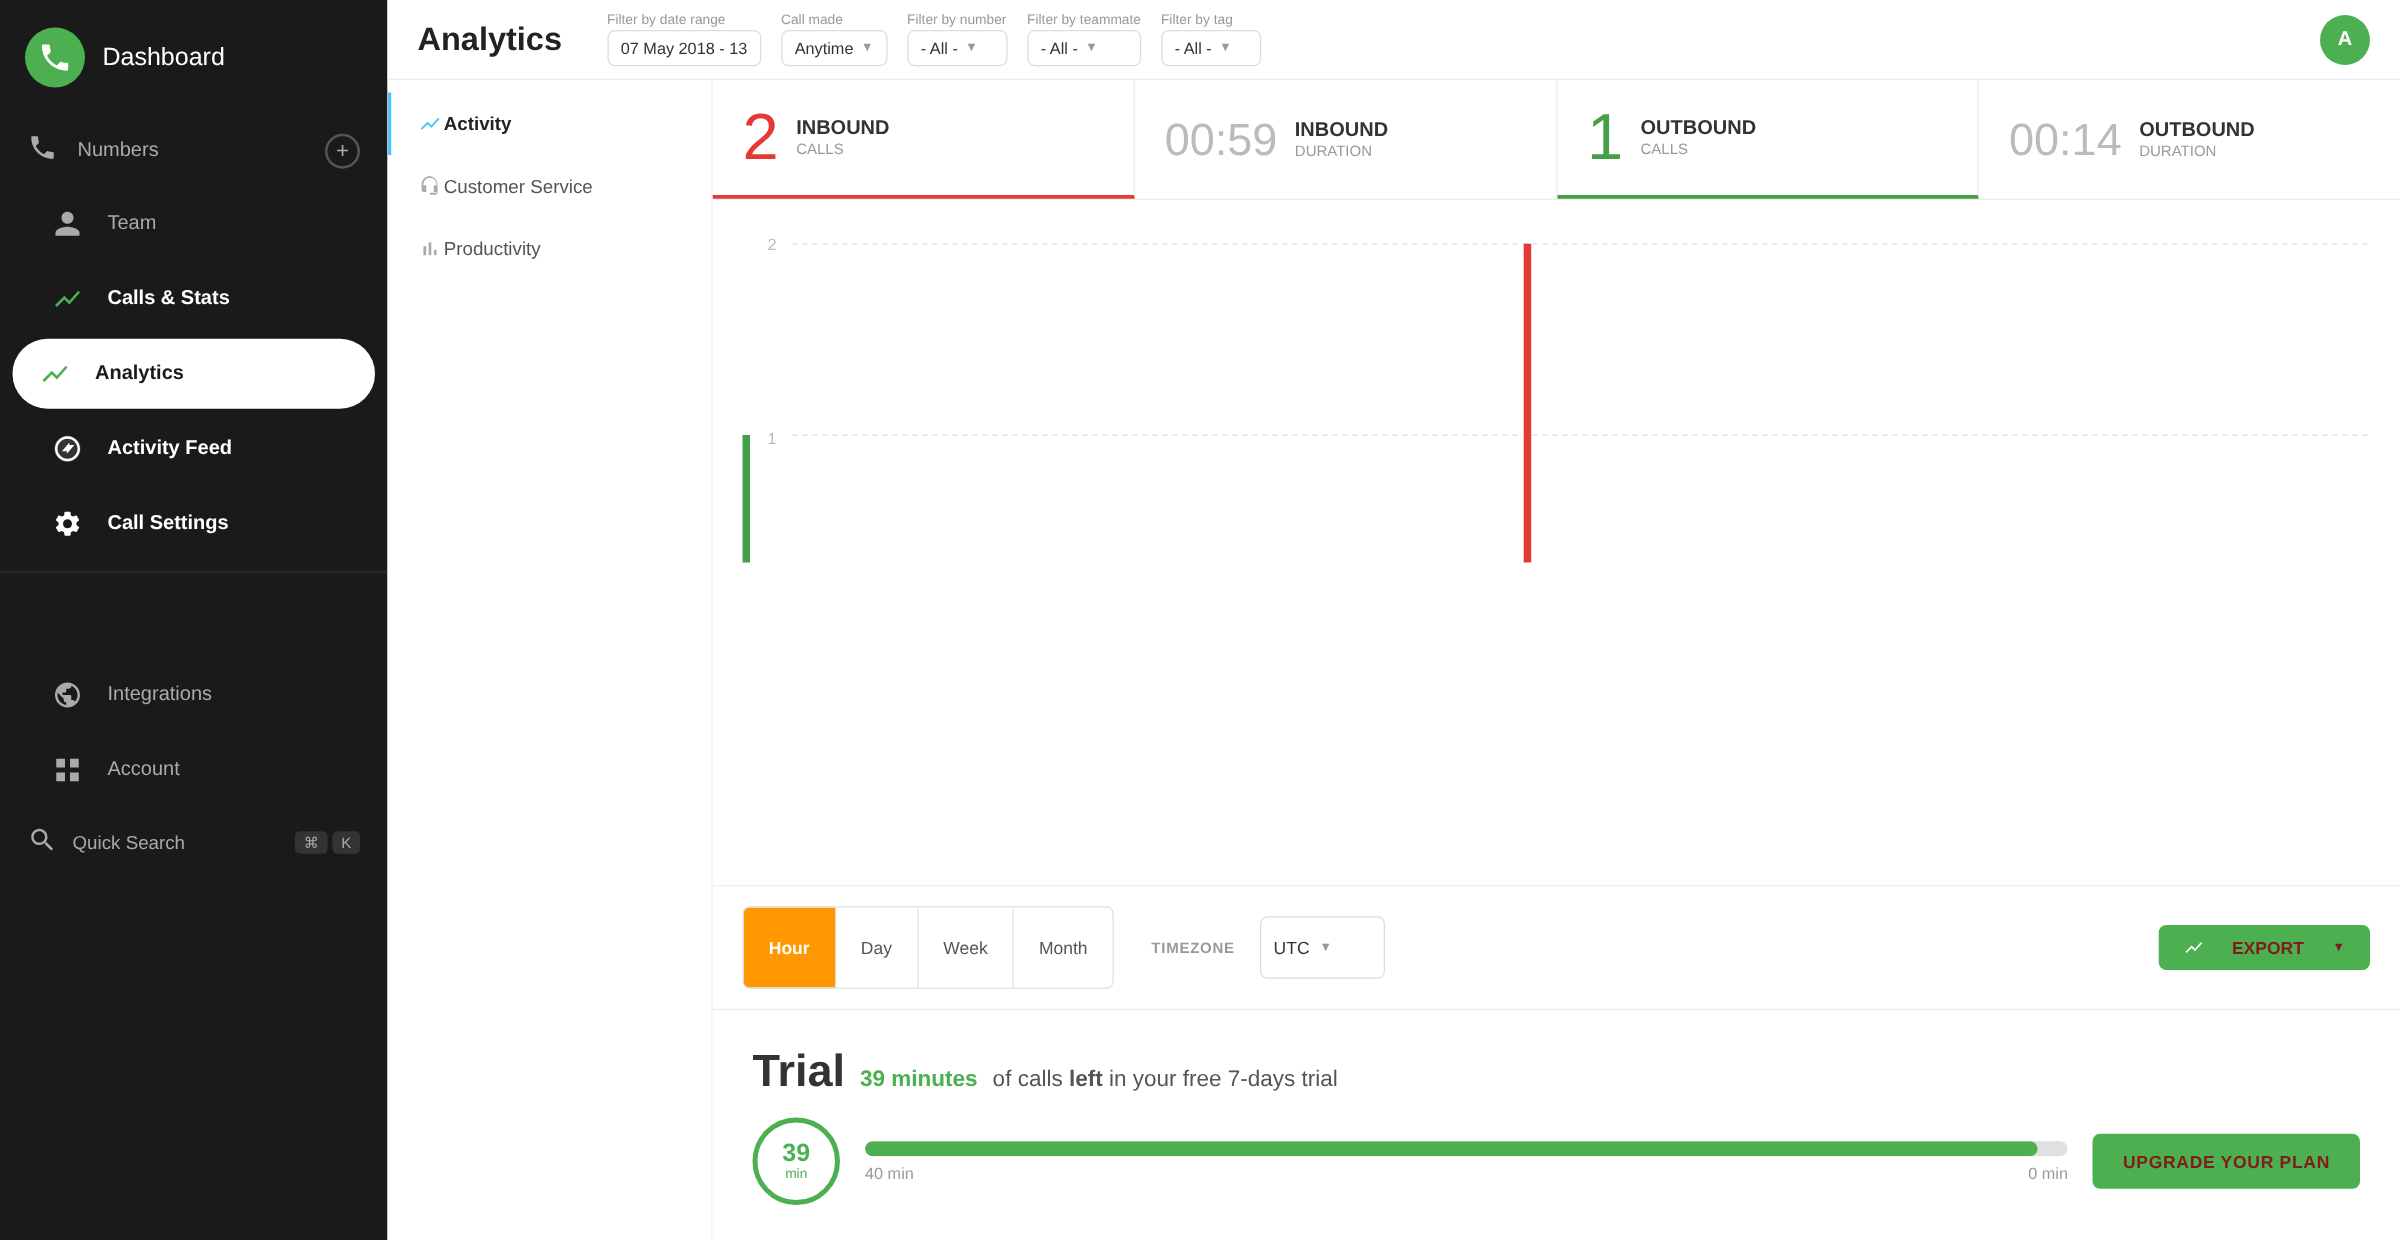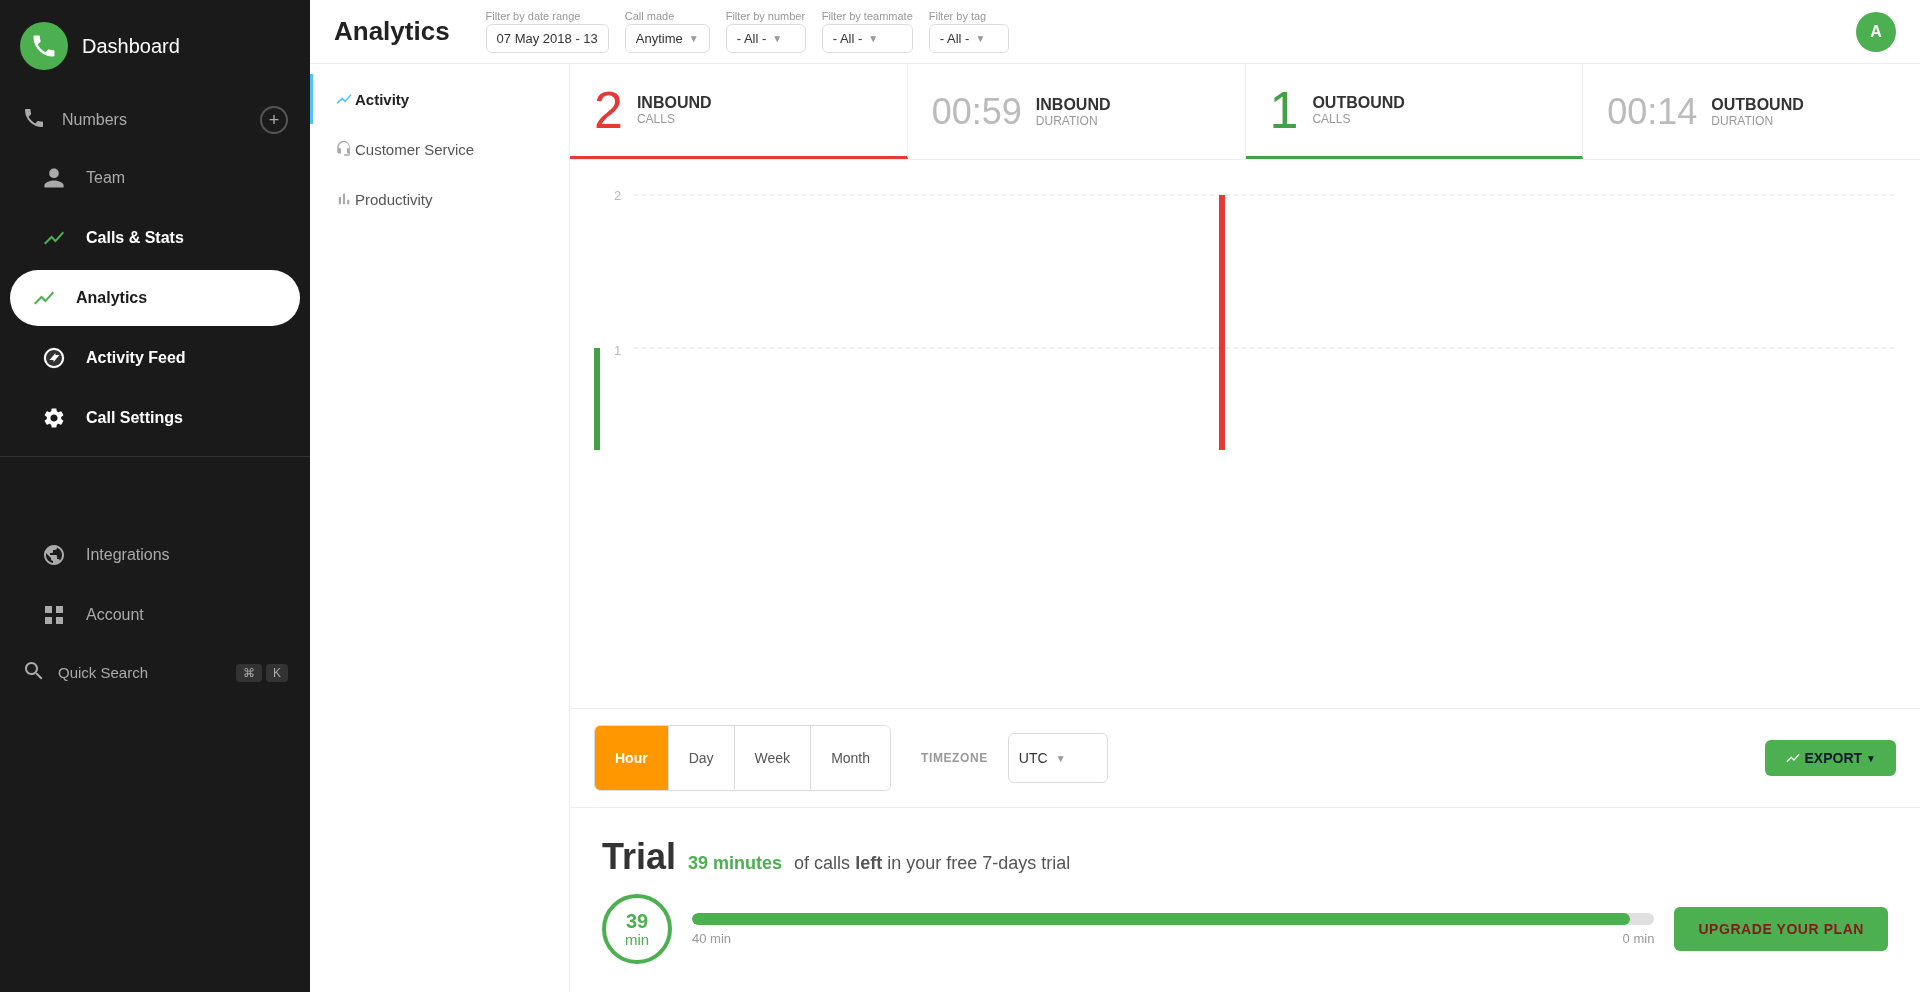--- a/index.html
+++ b/index.html
@@ -248,23 +248,23 @@
       border: 1px solid #ddd;
       border-radius: 6px;
       font-size: 14px;
       color: #333;
       cursor: pointer;
       min-width: 100px;
     }
 
     .export-btn {
       margin-left: auto;
-      display: flex; align-items: center; gap: 4px;
+      display: flex; align-items: center; gap: 23px;
       background: #4caf50;
-      color: #0f172a;
+      color: #7f1d1d;
       border: none;
       border-radius: 6px;
       padding: 10px 20px;
       font-size: 14px;
       font-weight: 700;
       cursor: pointer;
     }
     .export-btn .chevron { font-size: 10px; }
 
     
@@ -284,21 +284,21 @@
     }
     .trial-circle {
       width: 70px; height: 70px;
       border-radius: 50%;
       border: 4px solid #4caf50;
       display: flex; flex-direction: column; align-items: center; justify-content: center;
       flex-shrink: 0;
       background: #fff;
     }
     .trial-circle-num { font-size: 20px; font-weight: 700; color: #4caf50; line-height: 1; }
-    .trial-circle-unit { font-size: 15px; color: #4caf50; }
+    .trial-circle-unit { font-size: 11px; color: #4caf50; }
 
     .trial-bar-container { flex: 1; text-align: right; }
     .trial-bar-track {
       height: 12px;
       background: #e0e0e0;
       border-radius: 6px;
       overflow: hidden;
       margin-bottom: 6px;
     }
     .trial-bar-fill {

